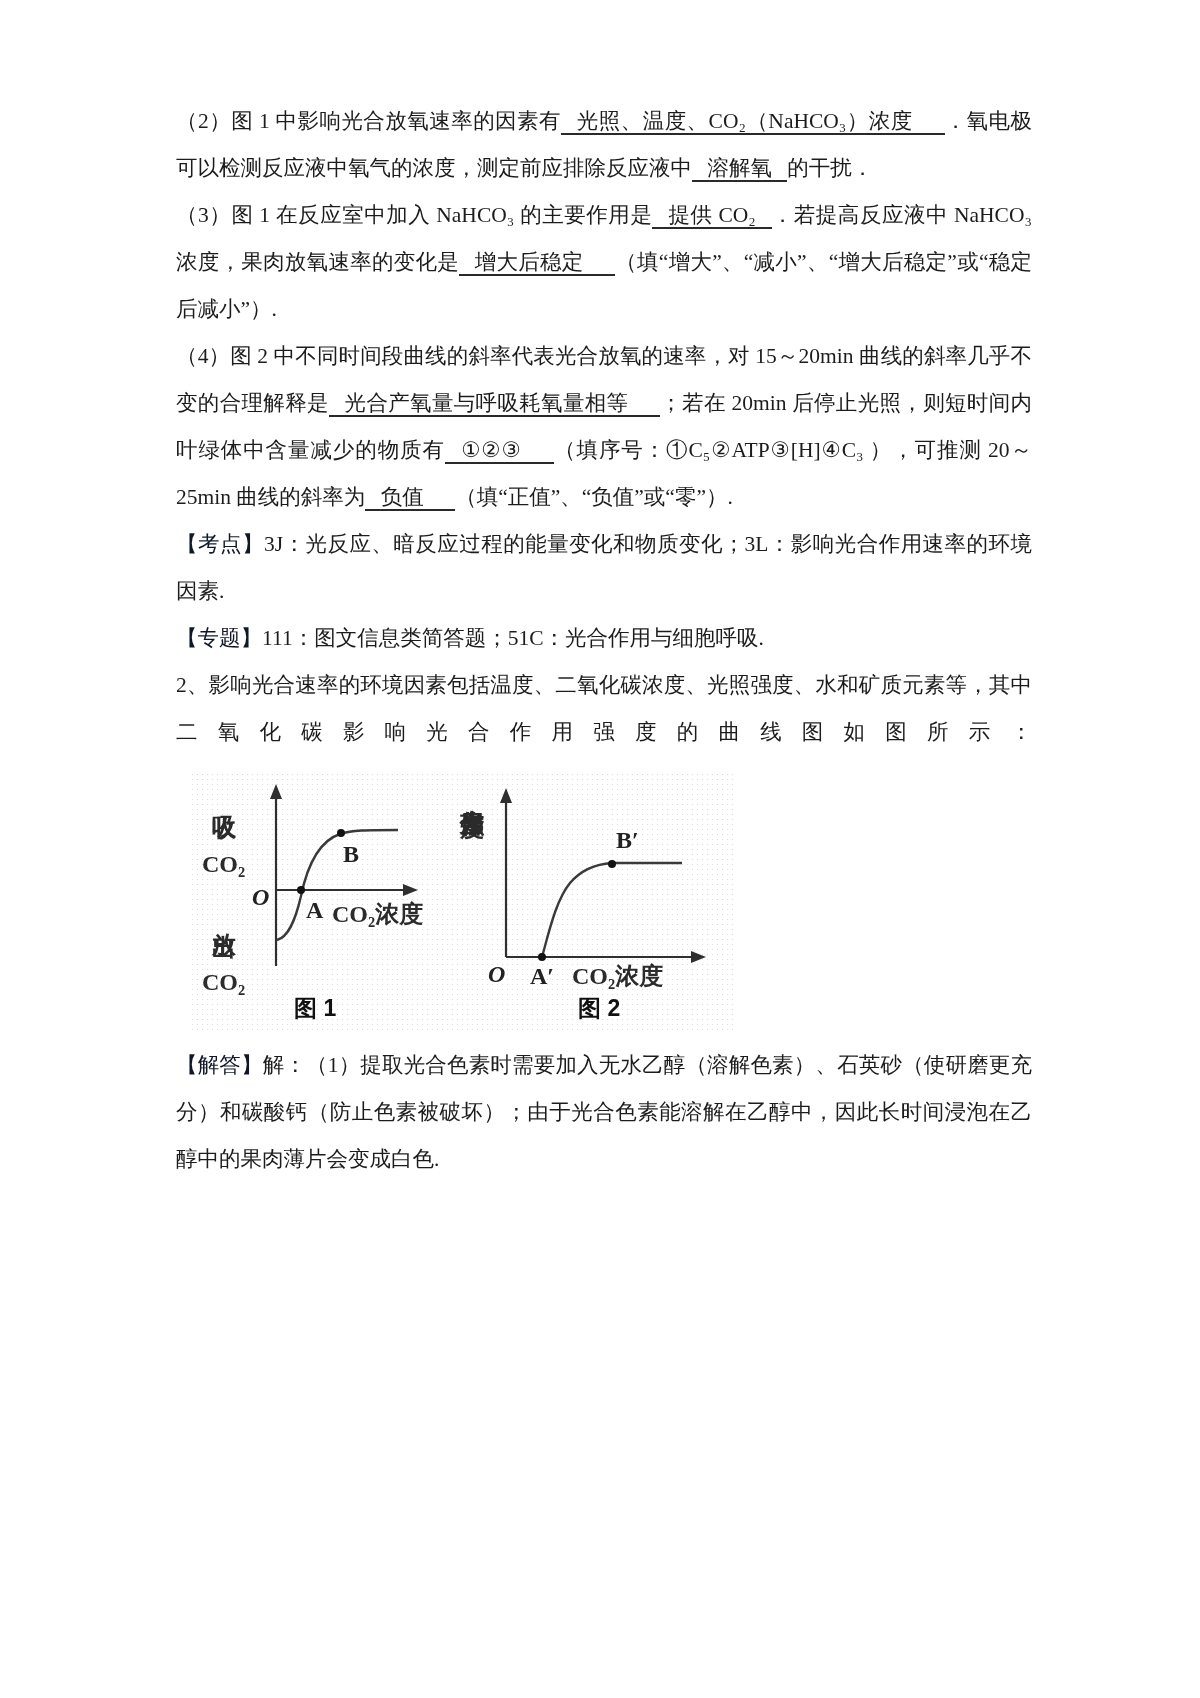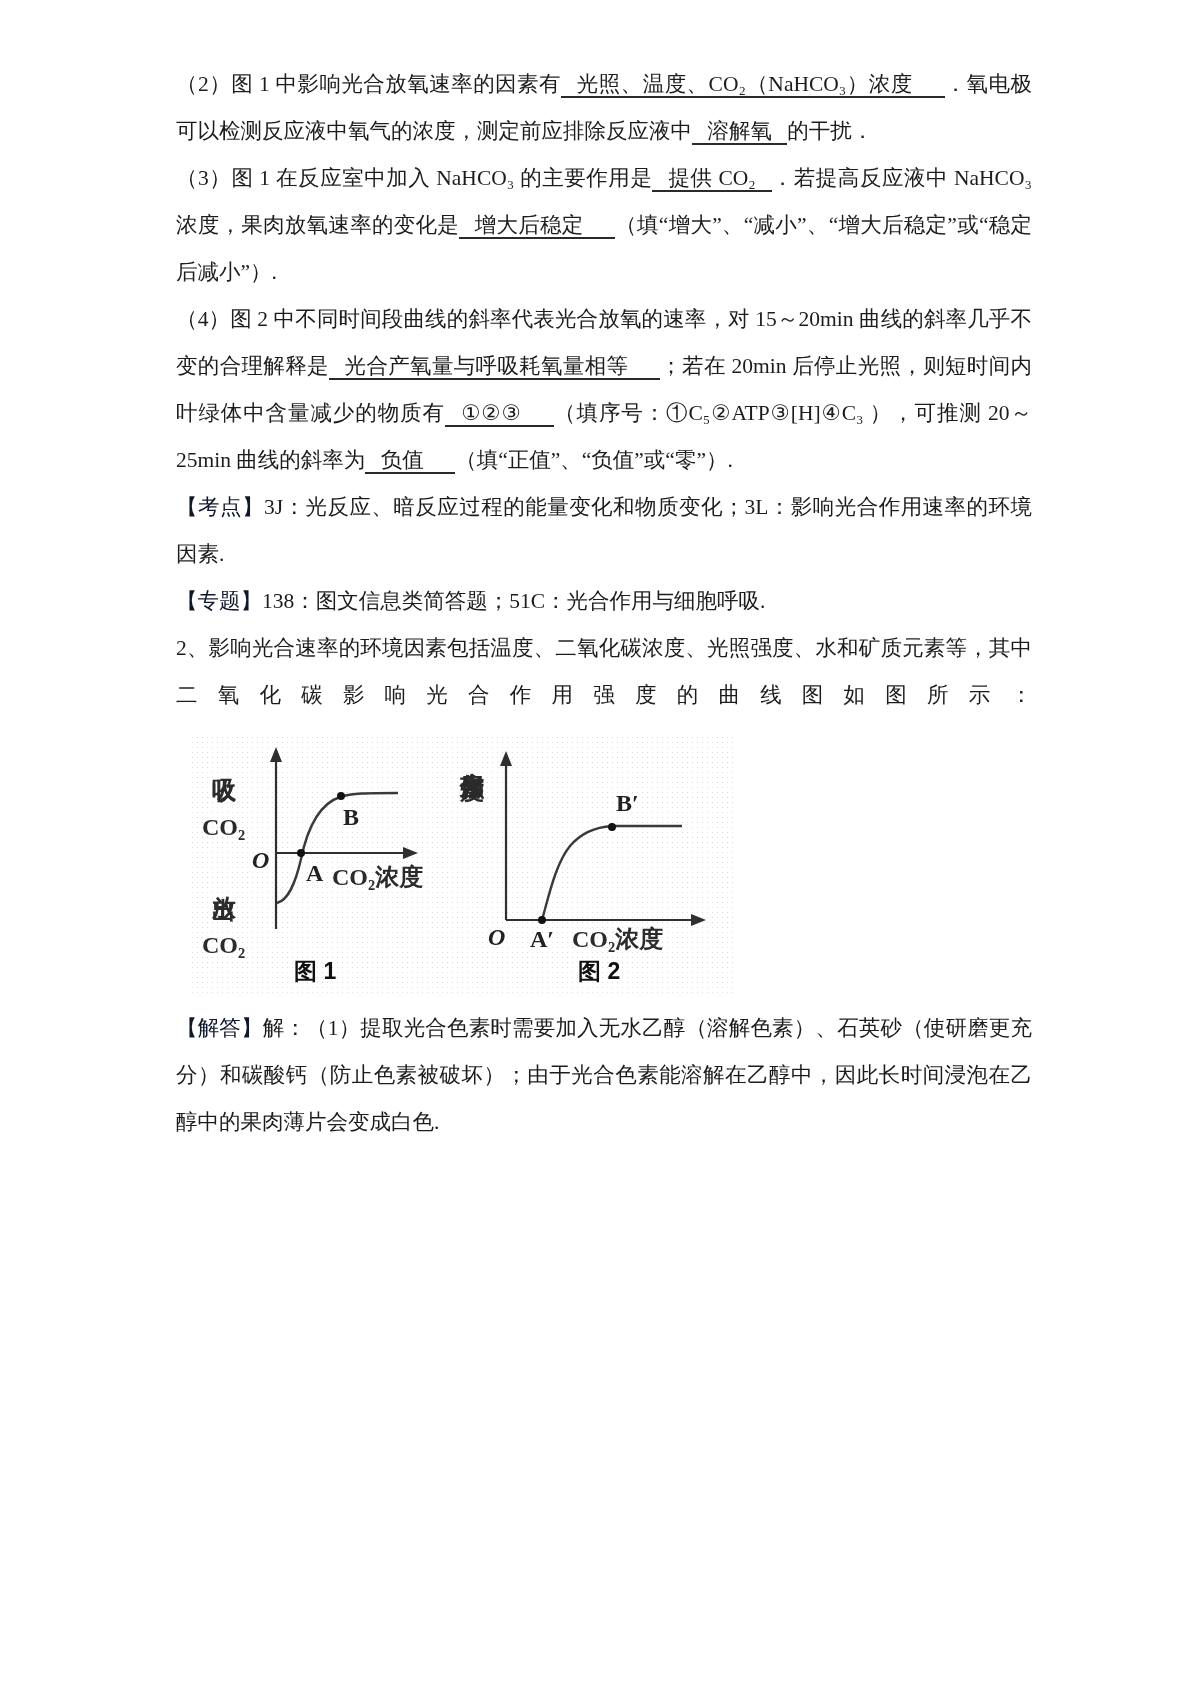--- a/index.html
+++ b/index.html
@@ -4,21 +4,21 @@
 <style>
   * { margin:0; padding:0; box-sizing:border-box; }
   html,body { background:#ffffff; }
   body {
     width:1200px; height:1698px; overflow:hidden;
     font-family:"Liberation Serif","DejaVu Serif",serif;
     color:#1c1c1c;
   }
   .page {
     width:1200px; height:1698px; background:#ffffff;
-    padding:61px 168px 0 176px;
+    padding:98px 168px 0 176px;
   }
   .para {
     font-size:21.5px; line-height:47px;
     text-align:justify;
   }
   .justify-last { text-align-last:justify;font-family:Liberation Serif, serif; }
   .seg-n  { color:#1c1c1c; }
   .seg-blue { color:#0f172a; }
   .seg-u {
     color:#1c1c1c;
@@ -45,21 +45,21 @@
 </style>
 </head>
 <body>
 
 <div class="page">
 
   <p class="para"><span class="seg-n">（2）图 1 中影响光合放氧速率的因素有</span><span class="seg-u"> 光照、温度、CO₂（NaHCO₃）浓度　</span><span class="seg-n">．氧电极可以检测反应液中氧气的浓度，测定前应排除反应液中</span><span class="seg-u"> 溶解氧 </span><span class="seg-n">的干扰．</span></p>
   <p class="para"><span class="seg-n">（3）图 1 在反应室中加入 NaHCO₃ 的主要作用是</span><span class="seg-u"> 提供 CO₂ </span><span class="seg-n">．若提高反应液中 NaHCO₃ 浓度，果肉放氧速率的变化是</span><span class="seg-u"> 增大后稳定　</span><span class="seg-n">（填“增大”、“减小”、“增大后稳定”或“稳定后减小”）.</span></p>
   <p class="para"><span class="seg-n">（4）图 2 中不同时间段曲线的斜率代表光合放氧的速率，对 15～20min 曲线的斜率几乎不变的合理解释是</span><span class="seg-u"> 光合产氧量与呼吸耗氧量相等　</span><span class="seg-n">；若在 20min 后停止光照，则短时间内叶绿体中含量减少的物质有</span><span class="seg-u"> ①②③　</span><span class="seg-n">（填序号：①C₅②ATP③[H]④C₃ ），可推测 20～25min 曲线的斜率为</span><span class="seg-u"> 负值　</span><span class="seg-n">（填“正值”、“负值”或“零”）.</span></p>
   <p class="para"><span class="seg-blue">【考点】</span><span class="seg-n">3J：光反应、暗反应过程的能量变化和物质变化；3L：影响光合作用速率的环境因素.</span></p>
-  <p class="para"><span class="seg-blue">【专题】</span><span class="seg-n">138：图文信息类简答题；51C：光合作用与细胞呼吸.</span></p>
+  <p class="para"><span class="seg-blue">【专题】</span><span class="seg-n">111：图文信息类简答题；51C：光合作用与细胞呼吸.</span></p>
   <p class="para justify-last"><span class="seg-n">2、影响光合速率的环境因素包括温度、二氧化碳浓度、光照强度、水和矿质元素等，其中二氧化碳影响光合作用强度的曲线图如图所示：</span></p>
 
   <div class="figure-block">
 
     <svg width="254" height="258" viewBox="0 0 254 258">
       <text class="axtext vtext" x="34" y="24">吸收</text>
       <text class="axtext" x="12" y="100">CO₂</text>
       <text class="olabel" x="62" y="133">O</text>
       <text class="axtext vtext" x="34" y="142">放出</text>
       <text class="axtext" x="12" y="218">CO₂</text>

